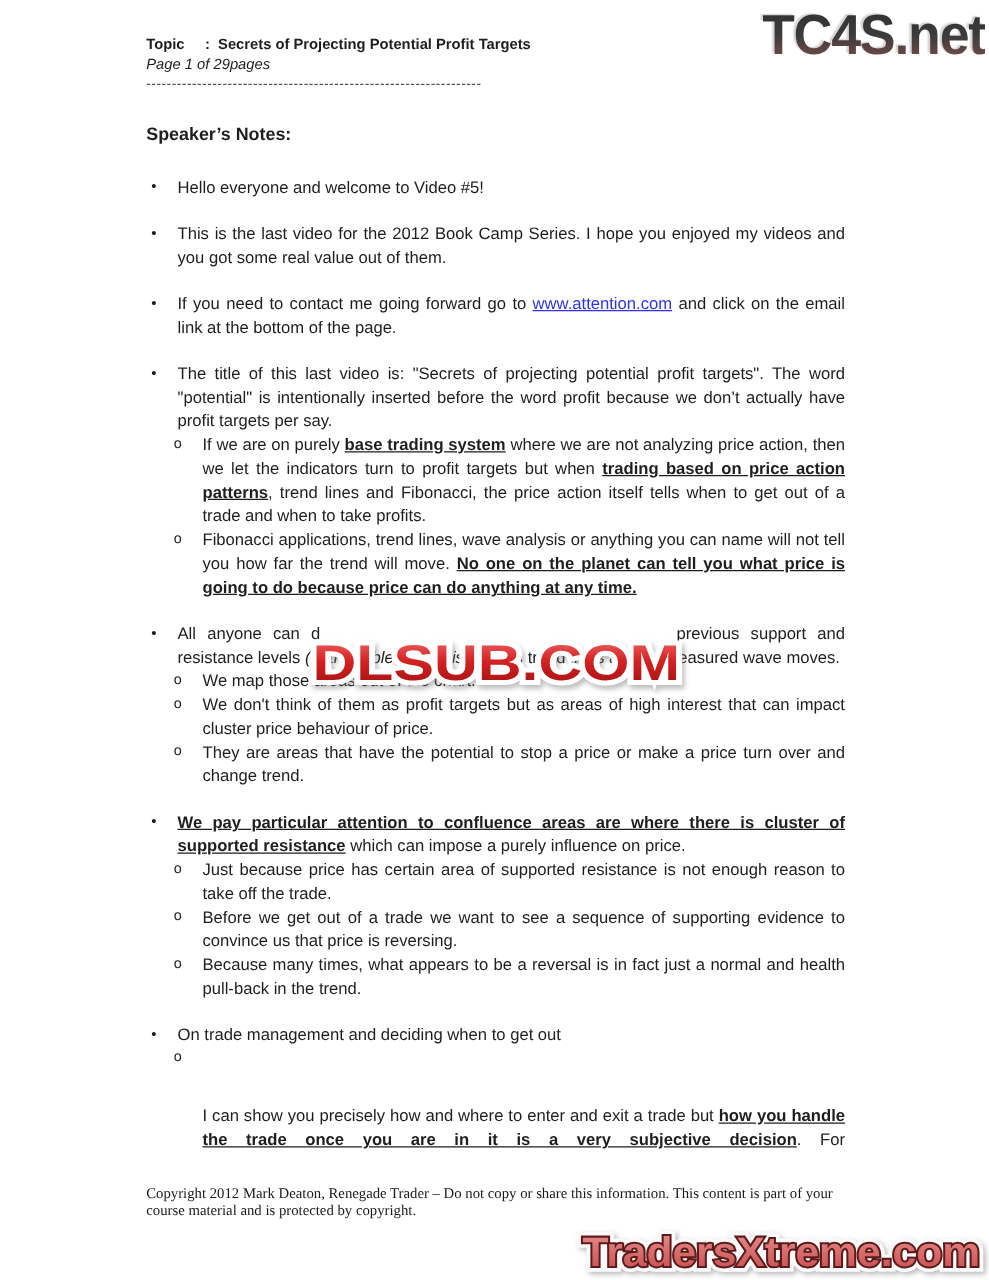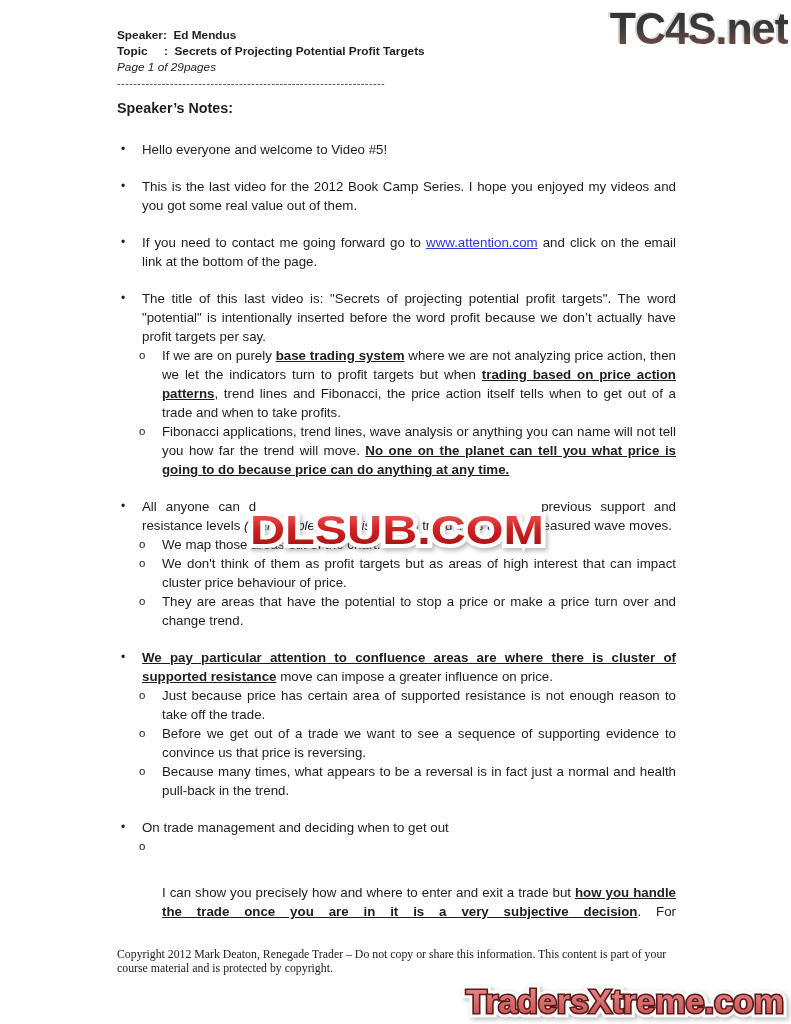--- a/index.html
+++ b/index.html
@@ -59,21 +59,20 @@
   }
 </style>
 </head>
 <body>
 
 <div class="page">
 
   <div class="tc4s">TC4S.net</div>
 
   <div class="doc-header">
-    <div class="hline">Speaker:  Ed Mendus</div>
     <div class="hline">Topic     :  Secrets of Projecting Potential Profit Targets</div>
     <div class="hline italic">Page 1 of 29pages</div>
     <div class="divider">--------------------------------------------------------------------------------</div>
   </div>
 
   <div class="notes-heading">Speaker’s Notes:</div>
 
   <div class="bullets" id="bullets">
       <div class="bgroup">
         <div class="brow">
@@ -121,21 +120,21 @@
           <div class="stext"><span>We don't think of them as profit targets but as areas of high interest that can impact cluster price behaviour of price.</span></div>
         </div>
         <div class="srow">
           <span class="smarker">o</span>
           <div class="stext"><span>They are areas that have the potential to stop a price or make a price turn over and change trend.</span></div>
         </div>
       </div>
       <div class="bgroup">
         <div class="brow">
           <span class="marker">•</span>
-          <div class="btext"><span class="u">We pay particular attention to confluence areas are where there is cluster of supported resistance</span><span> move can impose a greater influence on price.</span></div>
+          <div class="btext"><span class="u">We pay particular attention to confluence areas are where there is cluster of supported resistance</span><span> which can impose a purely influence on price.</span></div>
         </div>
         <div class="srow">
           <span class="smarker">o</span>
           <div class="stext"><span>Just because price has certain area of supported resistance is not enough reason to take off the trade.</span></div>
         </div>
         <div class="srow">
           <span class="smarker">o</span>
           <div class="stext"><span>Before we get out of a trade we want to see a sequence of supporting evidence to convince us that price is reversing.</span></div>
         </div>
         <div class="srow">

